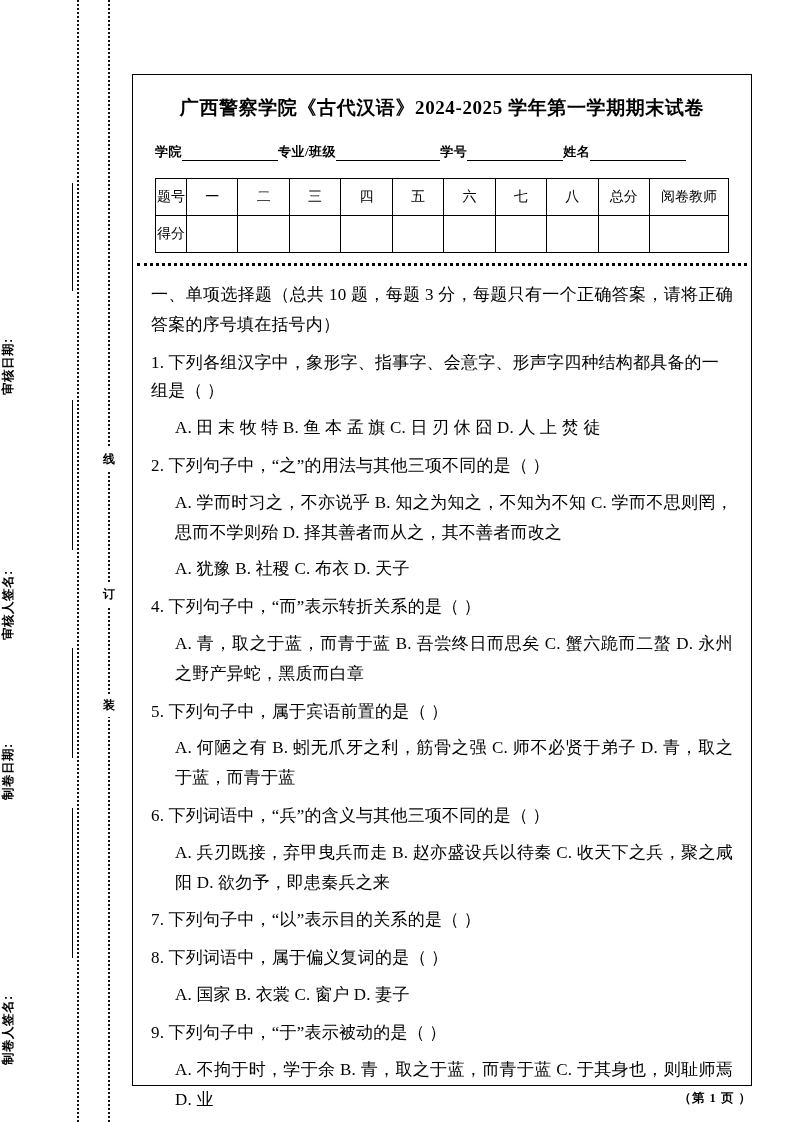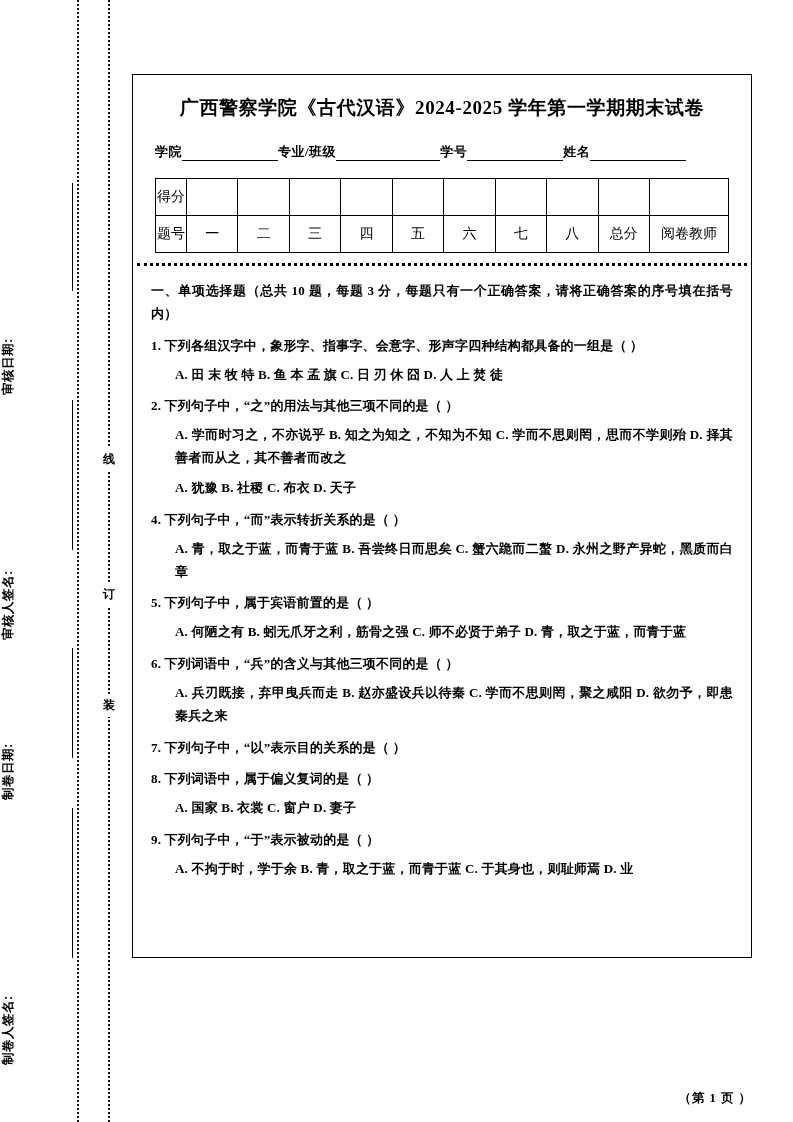--- a/index.html
+++ b/index.html
@@ -70,21 +70,21 @@
     padding: 3px 0;
     color: #000;
   }
 
   
   #exam-frame {
     position: absolute;
     left: 132px;
     top: 74px;
     width: 620px;
-    height: 884px;
+    height: 1012px;
     border: 1.2px solid #000;
     box-sizing: border-box;
     padding: 0;
   }
 
   #paper-title {
     text-align: center;
     font-family: "Liberation Serif", "DejaVu Serif", serif;
     font-size: 19px;
     font-weight: bold;
@@ -141,23 +141,22 @@
   #table-divider {
     margin: 10px 4px 0 4px;
     border-top: 3px dotted #000;
     height: 0;
   }
 
   
   #content {
     margin: 14px 18px 0 18px;
     font-family: "Liberation Serif", "DejaVu Serif", serif;
-    font-size: 13px;
-    color: #000;
-    font-weight: bold;
+    font-size: 17px;
+    color: #000;
   }
   .section-heading {
     line-height: 1.75;
     text-align: justify;
     margin-bottom: 7px;
     letter-spacing: 0.2px;
   }
   .q-stem {
     line-height: 1.7;
     margin-top: 9px;
@@ -224,46 +223,46 @@
       <span class="id-blank blank-sid"></span>
     </div>
     <div class="id-field">
       <span class="id-label">姓名</span>
       <span class="id-blank blank-name"></span>
     </div>
   </div>
 
   <table id="score-table">
     <tbody>
-      <tr>
-        <td class="rowhead">得分</td>
-        <td class="blankcell"></td>
-        <td class="blankcell"></td>
-        <td class="blankcell"></td>
-        <td class="blankcell"></td>
-        <td class="blankcell"></td>
-        <td class="blankcell"></td>
-        <td class="blankcell"></td>
-        <td class="blankcell"></td>
-        <td class="blankcell"></td>
-        <td class="blankcell lastcol"></td>
-      </tr>
       <tr>
         <td class="rowhead">题号</td>
         <td>一</td>
         <td>二</td>
         <td>三</td>
         <td>四</td>
         <td>五</td>
         <td>六</td>
         <td>七</td>
         <td>八</td>
         <td>总分</td>
         <td class="lastcol">阅卷教师</td>
       </tr>
+      <tr>
+        <td class="rowhead">得分</td>
+        <td class="blankcell"></td>
+        <td class="blankcell"></td>
+        <td class="blankcell"></td>
+        <td class="blankcell"></td>
+        <td class="blankcell"></td>
+        <td class="blankcell"></td>
+        <td class="blankcell"></td>
+        <td class="blankcell"></td>
+        <td class="blankcell"></td>
+        <td class="blankcell lastcol"></td>
+      </tr>
     </tbody>
   </table>
 
   <div id="table-divider"></div>
 
   <div id="content">
     <div class="section-heading">一、单项选择题（总共 10 题，每题 3 分，每题只有一个正确答案，请将正确答案的序号填在括号内）</div>
 
     <div class="q-stem">1. 下列各组汉字中，象形字、指事字、会意字、形声字四种结构都具备的一组是（    ）</div>
     <div class="q-options">A. 田 末 牧 特  B. 鱼 本 孟 旗  C. 日 刃 休 囧  D. 人 上 焚 徒</div>
@@ -273,21 +272,21 @@
 
     <div class="q-options">A. 犹豫  B. 社稷  C. 布衣  D. 天子</div>
 
     <div class="q-stem">4. 下列句子中，“而”表示转折关系的是（    ）</div>
     <div class="q-options">A. 青，取之于蓝，而青于蓝  B. 吾尝终日而思矣  C. 蟹六跪而二螯  D. 永州之野产异蛇，黑质而白章</div>
 
     <div class="q-stem">5. 下列句子中，属于宾语前置的是（    ）</div>
     <div class="q-options">A. 何陋之有  B. 蚓无爪牙之利，筋骨之强  C. 师不必贤于弟子  D. 青，取之于蓝，而青于蓝</div>
 
     <div class="q-stem">6. 下列词语中，“兵”的含义与其他三项不同的是（    ）</div>
-    <div class="q-options">A. 兵刃既接，弃甲曳兵而走  B. 赵亦盛设兵以待秦  C. 学而不思则罔，聚之咸阳  D. 欲勿予，即患秦兵之来</div>
+    <div class="q-options">A. 兵刃既接，弃甲曳兵而走  B. 赵亦盛设兵以待秦  C. 收天下之兵，聚之咸阳  D. 欲勿予，即患秦兵之来</div>
 
     <div class="q-stem">7. 下列句子中，“以”表示目的关系的是（    ）</div>
 
     <div class="q-stem">8. 下列词语中，属于偏义复词的是（    ）</div>
     <div class="q-options">A. 国家  B. 衣裳  C. 窗户  D. 妻子</div>
 
     <div class="q-stem">9. 下列句子中，“于”表示被动的是（    ）</div>
     <div class="q-options">A. 不拘于时，学于余  B. 青，取之于蓝，而青于蓝  C. 于其身也，则耻师焉  D. 业</div>
   </div>
 </div>

